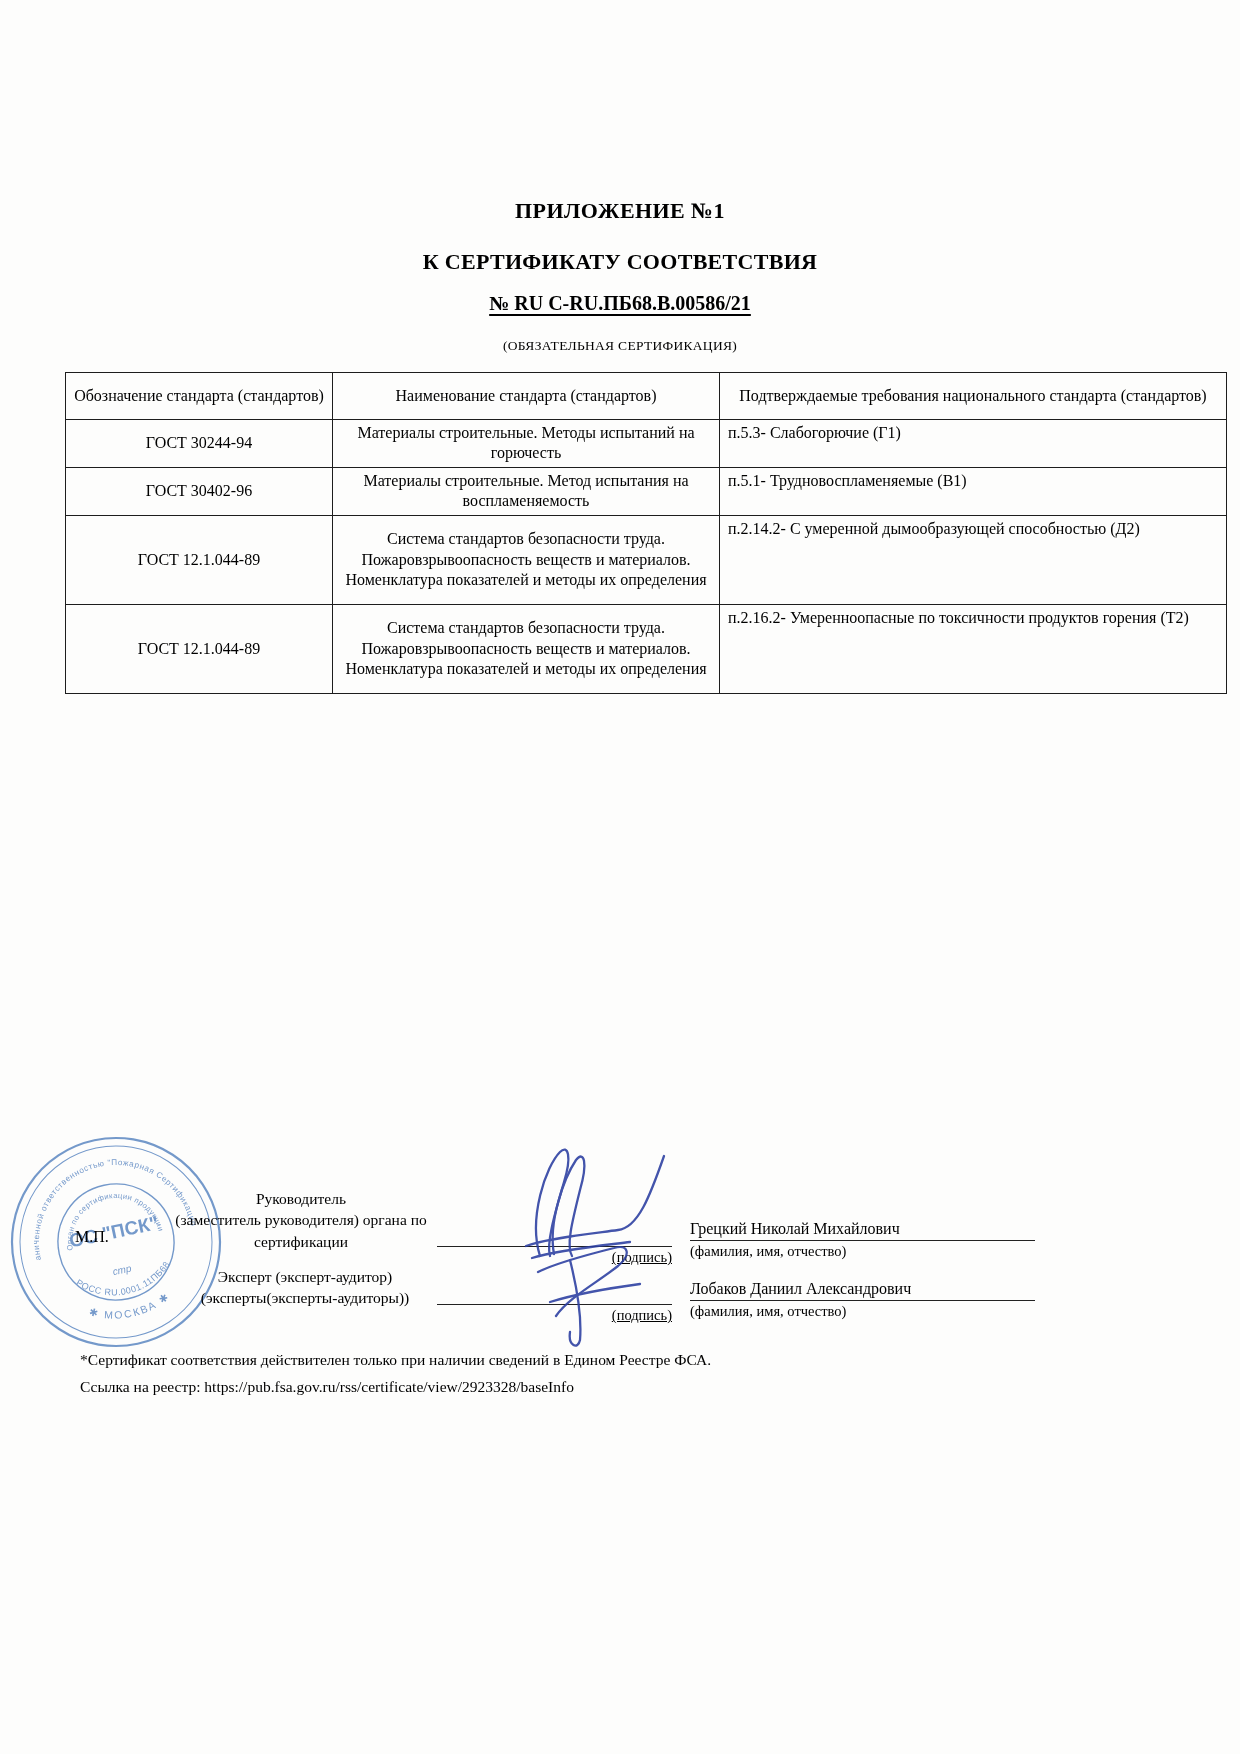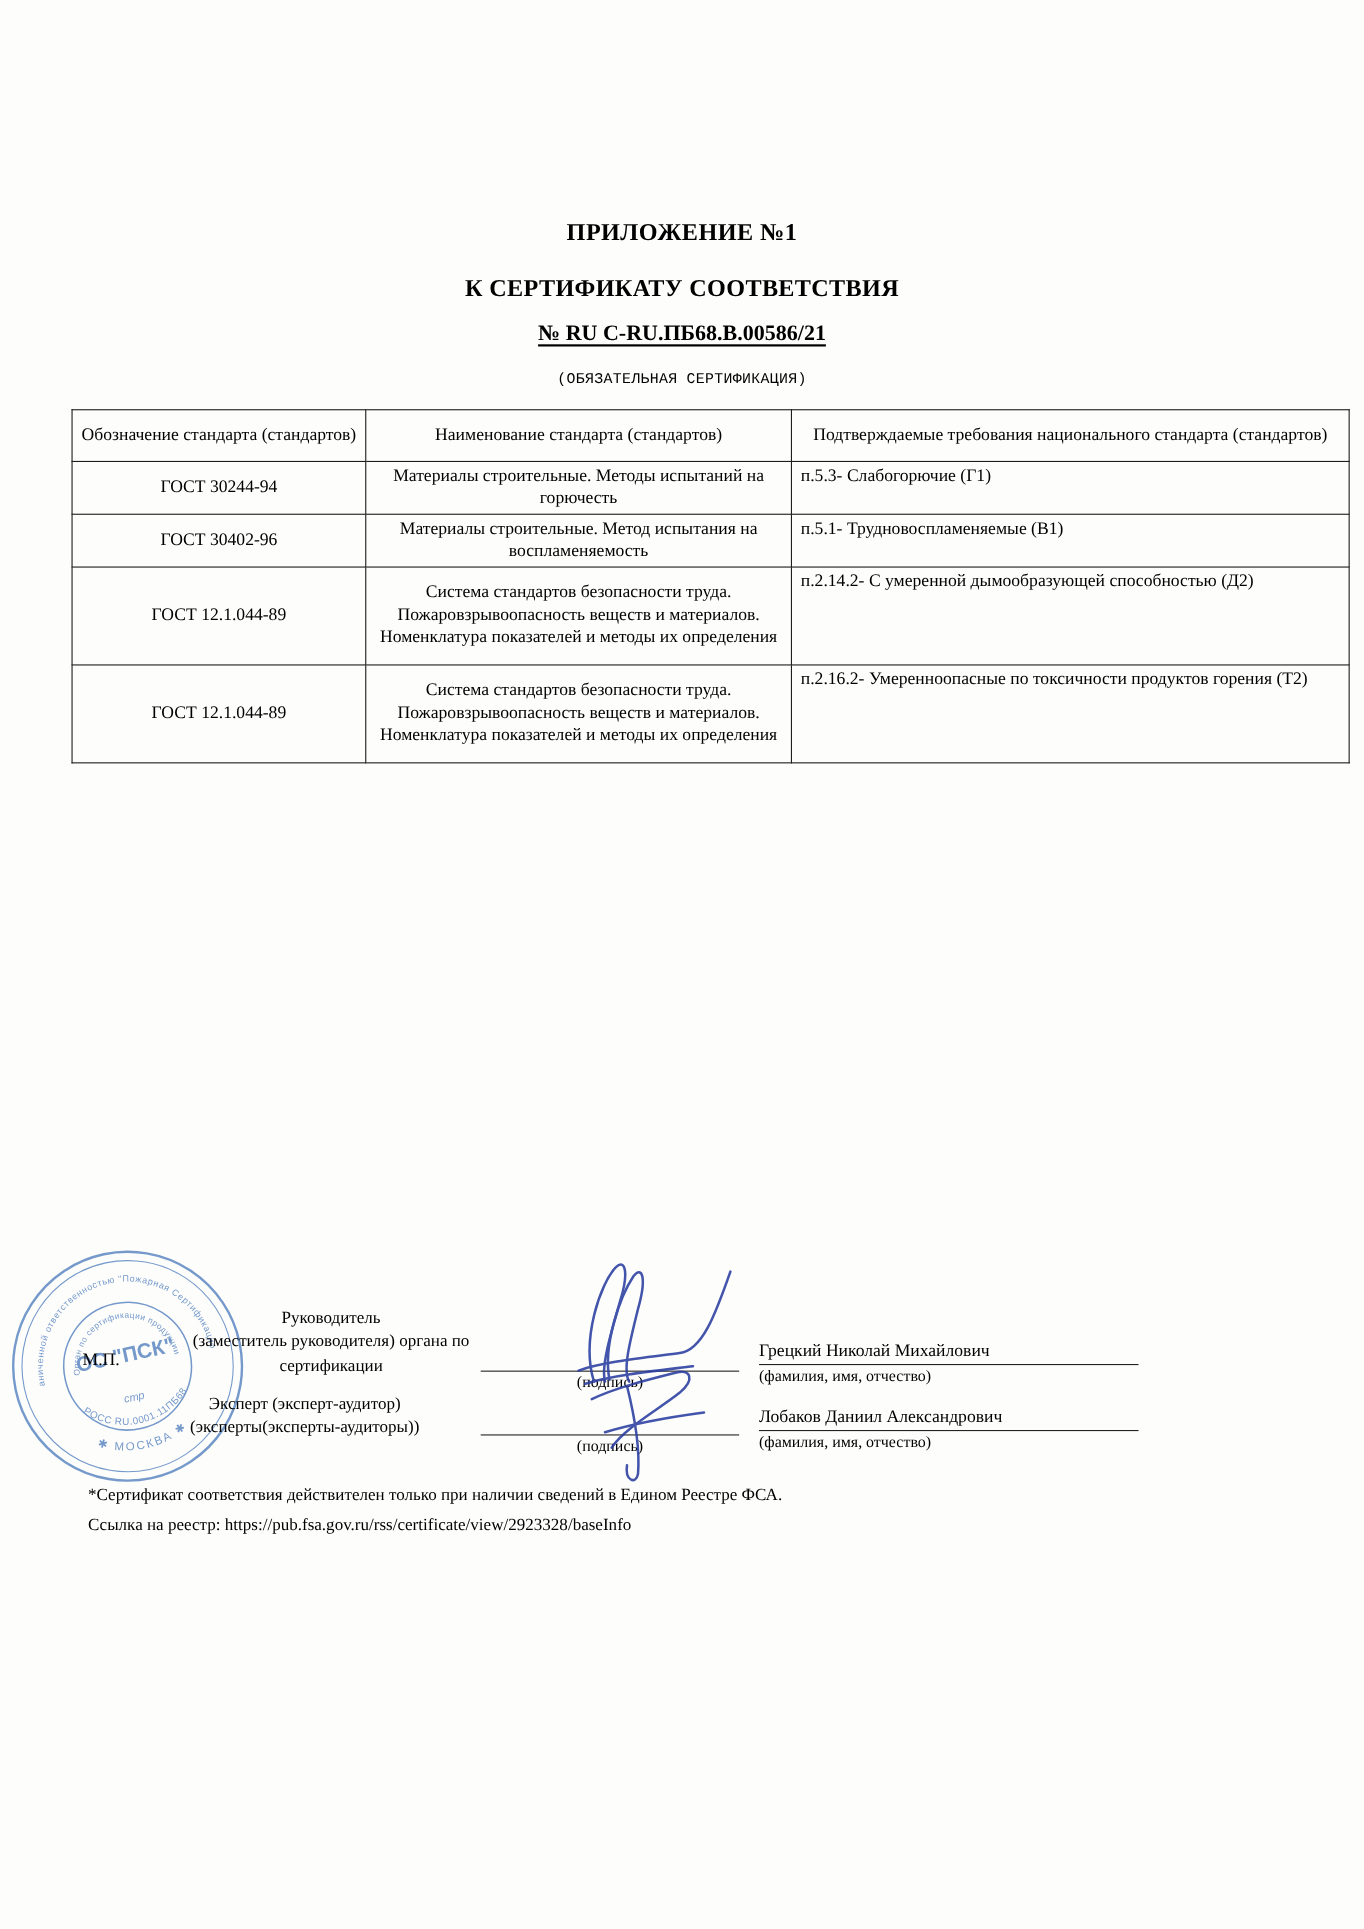--- a/index.html
+++ b/index.html
@@ -6,45 +6,45 @@
   .page {
     position:relative; width:1240px; height:1754px; margin:0 auto;
     background:#fdfdfc; overflow:hidden;
     font-family:"Liberation Serif","DejaVu Serif",serif; color:#000000;
   }
   .abs { position:absolute; }
   .title { left:0; width:100%; text-align:center; font-weight:bold; }
   #title1 { top:198px; font-size:22px; letter-spacing:0.4px; }
   #title2 { top:249px; font-size:22px; letter-spacing:0.3px; }
   #certnum { top:292px; font-size:20px; text-decoration:underline; text-underline-offset:4px; }
-  #subtitle { top:338px; font-size:13.5px; font-weight:normal; letter-spacing:0.3px;font-family:Liberation Mono, monospace; }
+  #subtitle { top:338px; font-size:13.5px; font-weight:normal; letter-spacing:0.3px; }
 
   table.standards {
     position:absolute; left:65px; top:372px; width:1110px;
     border-collapse:collapse; font-size:16px; line-height:1.28; table-layout:fixed;
   }
   table.standards th, table.standards td { border:1.6px solid #1d1d1d; padding:3px 8px; }
   table.standards th { font-weight:normal; text-align:center; vertical-align:middle; height:40px; }
   th.c1, td.c1 { width:250px; }
   th.c2, td.c2 { width:370px; }
   th.c3, td.c3 { width:490px; }
   td.c1 { text-align:center; vertical-align:middle; }
   td.c2 { text-align:center; vertical-align:middle;margin-left:43px; }
   td.c3 { text-align:left; vertical-align:top; }
   tr.short td { height:40px; }
   tr.tall td { height:82px; }
 
   .sig-text { font-size:15.5px; }
   #role1 { left:148px; top:1188px; width:306px; text-align:center; line-height:1.38; }
   #mp { left:75px; top:1228px; font-size:16px; }
-  #role2 { left:124px; top:1266px; width:306px; text-align:center; line-height:1.38; }
+  #role2 { left:152px; top:1266px; width:306px; text-align:center; line-height:1.38; }
 
   .sig-line-block { width:235px; }
   .sig-line-block .line { border-bottom:1.6px solid #222; }
-  .sig-line-block .under { text-align:center; font-size:14.5px; padding-top:2px; }
+  .sig-line-block .under { text-align:right; font-size:14.5px; padding-top:2px;text-decoration:underline; }
   #sigline1 { left:437px; top:1196px; }
   #sigline1 .line { height:50px; }
   #sigline2 { left:437px; top:1258px; }
   #sigline2 .line { height:46px; }
 
   .name-block { width:345px; text-align:left; font-size:16px; }
   .name-block .name { border-bottom:1.6px solid #222; padding-bottom:2px; }
   .name-block .under { font-size:14.5px; padding-top:2px; }
   #nameblock1 { left:690px; top:1220px; }
   #nameblock2 { left:690px; top:1280px; }

